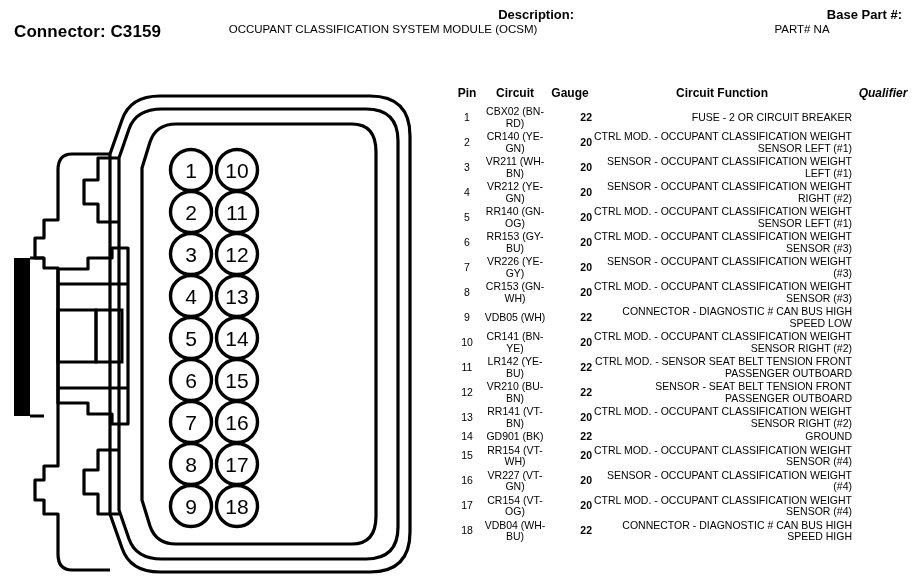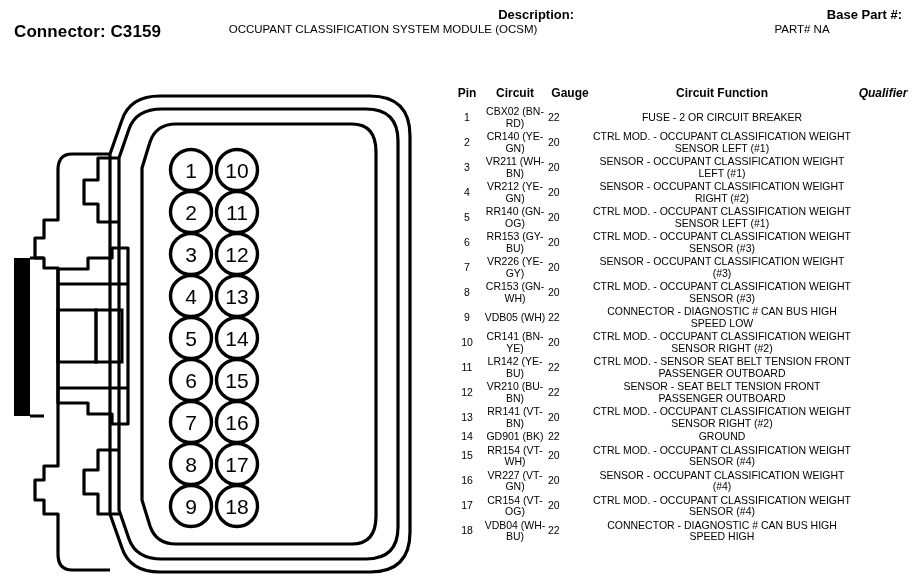--- a/index.html
+++ b/index.html
@@ -85,22 +85,22 @@
   th.th-qual     { width: 62px;  text-align: center; font-style: italic; }
 
   table#pin-table td {
     font-size: 10.5px;
     line-height: 11.5px;
     padding: 1px 0 1px 0;
     vertical-align: middle;
   }
   td.td-pin      { text-align: center; }
   td.td-circuit  { text-align: center; padding-left: 2px; padding-right: 2px; }
-  td.td-gauge    { text-align: left; }
-  td.td-function { text-align: center; padding-left: 6px; padding-right: 2px; }
+  td.td-gauge    { text-align: right; font-weight: bold; }
+  td.td-function { text-align: right; padding-left: 6px; padding-right: 2px; }
   td.td-qual     { text-align: left; }
 </style>
 </head>
 <body>
 
 <div id="header-band">
 
   <div id="connector-title">Connector: C3159</div>
 
   <div class="hdr-col" id="col-description">

